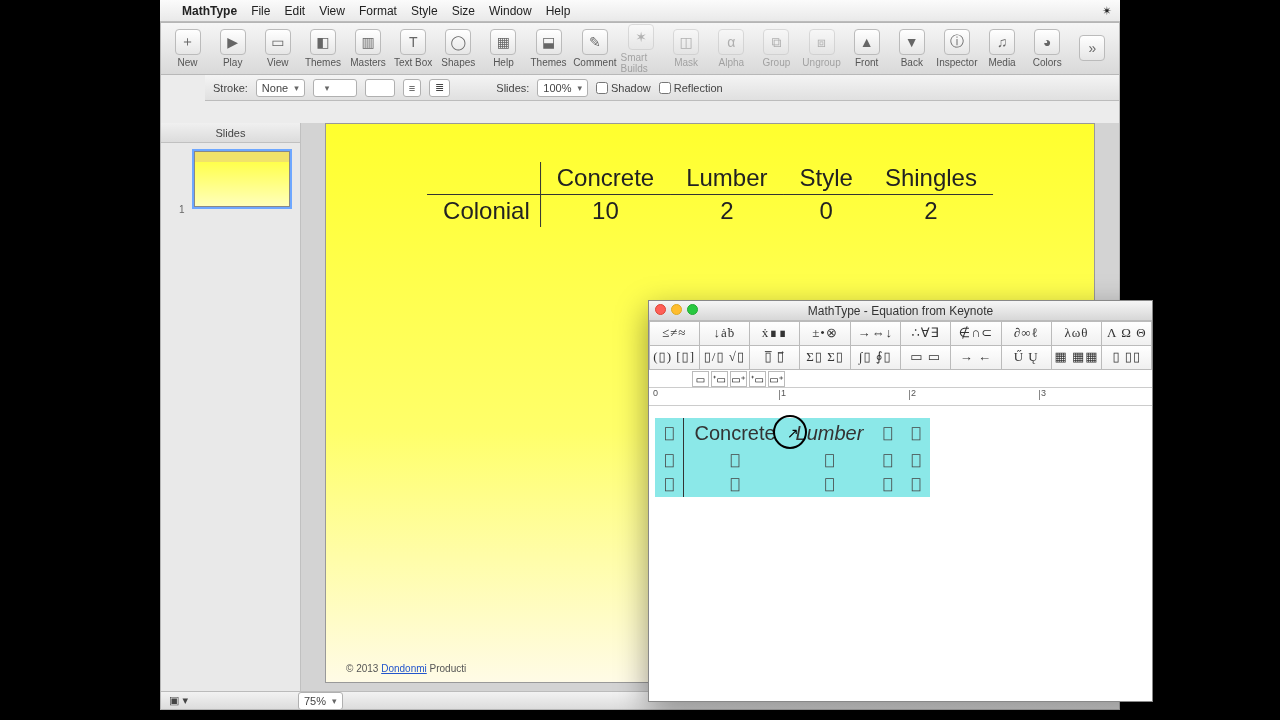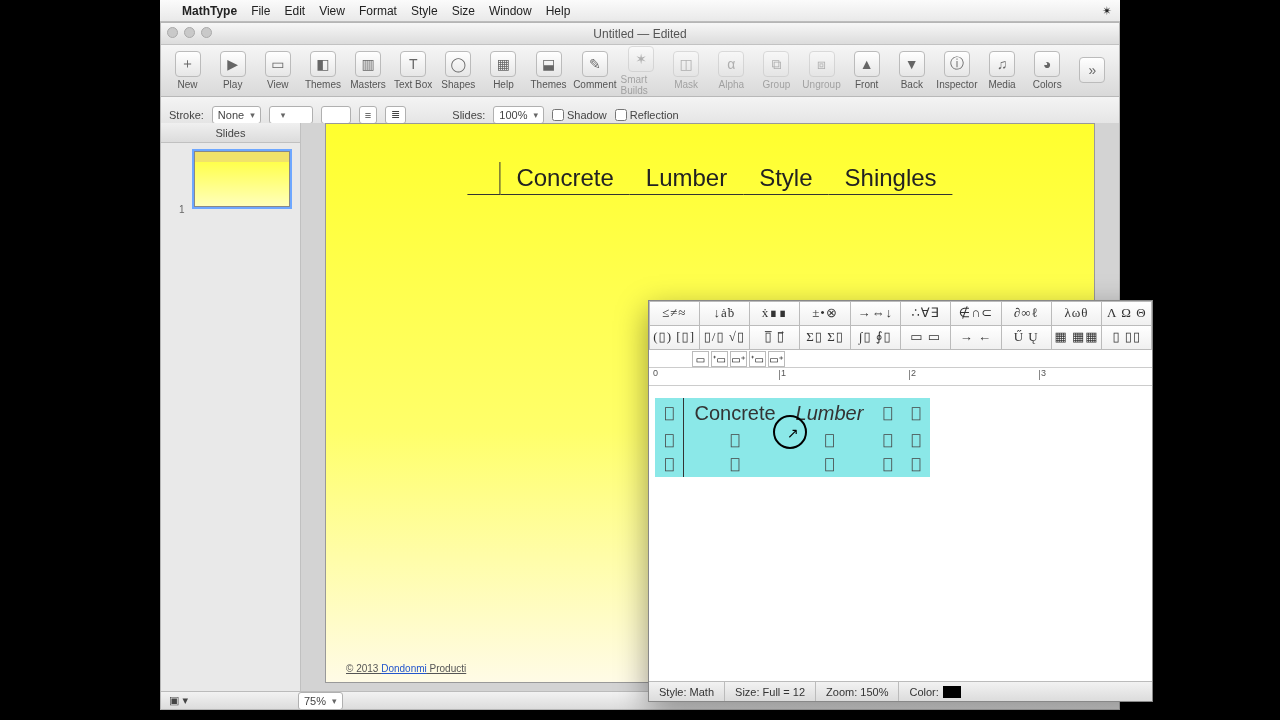--- a/index.html
+++ b/index.html
@@ -11,40 +11,40 @@
   .menubar .right { margin-left:auto; display:flex; gap:10px; align-items:center;}
   
   .kn { position:absolute; top:22px; left:160px; width:960px; height:688px; background:#ececec; border:1px solid #b5b5b5; }
   .kn-title { height:22px; background:linear-gradient(#f7f7f7,#dcdcdc); display:flex; align-items:center; justify-content:center; color:#555; border-bottom:1px solid #c2c2c2; position:relative;}
   .kn-title .traffic { position:absolute; left:6px; top:4px; display:flex; gap:6px;}
   .kn-title .traffic span{ width:11px; height:11px; border-radius:50%; background:#c9c9c9; border:1px solid #aaa; display:inline-block;}
   .kn-tools { height:52px; background:linear-gradient(#f6f6f6,#d9d9d9); border-bottom:1px solid #b8b8b8; display:flex; align-items:center; padding:2px 6px; gap:4px;}
   .tbtn { display:flex; flex-direction:column; align-items:center; justify-content:center; width:44px; font-size:10px; color:#555; cursor:pointer;}
   .tbtn .ticon { width:26px; height:26px; border:1px solid #bbb; border-radius:4px; background:linear-gradient(#fff,#e6e6e6); display:flex; align-items:center; justify-content:center; font-size:14px; color:#666; margin-bottom:2px;}
   .tbtn.dim { opacity:0.45; }
-  .kn-format { height:36px; background:linear-gradient(#f4f4f4,#e0e0e0); border-bottom:1px solid #bcbcbc; display:flex; align-items:center; gap:8px; padding:0 8px; font-size:11px; color:#444;}
+  .kn-format { height:26px; background:linear-gradient(#f4f4f4,#e0e0e0); border-bottom:1px solid #bcbcbc; display:flex; align-items:center; gap:8px; padding:0 8px; font-size:11px; color:#444;margin-left:44px;}
   .drop, .inp { border:1px solid #b0b0b0; background:#fff; height:18px; display:inline-flex; align-items:center; padding:0 5px; border-radius:3px; font-size:11px; }
   .drop::after { content:"▾"; margin-left:6px; font-size:9px; color:#666;}
   .ck { display:inline-flex; align-items:flex-start; gap:3px;}
   .ck input { width:12px; height:12px; }
   .kn-body { position:absolute; top:100px; left:0; right:0; bottom:18px; display:flex;}
   .sidebar { width:140px; background:#e9e9e9; border-right:1px solid #c0c0c0;}
   .sidebar .hd { height:20px; background:linear-gradient(#f0f0f0,#dcdcdc); border-bottom:1px solid #c0c0c0; text-align:center; font-size:11px; color:#444; line-height:20px;}
   .thumb { margin:8px auto; width:96px; height:56px; border:1px solid #888; background:linear-gradient(#ffff33,#ffffbb); box-shadow:0 0 0 2px #6ea7ff;}
   .thumb .bar { height:10px; background:#f1e26a;}
   .slidenum{ font-size:10px; color:#666; margin-left:18px;}
   .canvas-wrap { flex:1; background:#d3d3d3; display:flex; align-items:flex-start; justify-content:center; padding:0; overflow:hidden;}
   .slide { width:770px; height:560px; background:linear-gradient(#ffff2e 0%, #ffff6a 55%, #fffbe6 100%); border:1px solid #999; margin-top:0; position:relative;}
   .mathtable { position:absolute; top:38px; left:50%; transform:translateX(-50%); font-family:"Times New Roman",serif; font-size:24px; color:#222;}
   .mathtable table { border-collapse:collapse; }
   .mathtable th,.mathtable td { padding:2px 16px; text-align:center; font-weight:normal;}
   .mathtable .rowlbl { text-align:right; padding-right:10px;}
   .mathtable .vline { border-left:1.5px solid #333; }
   .mathtable thead tr th { border-bottom:1.5px solid #333; }
-  .copy { position:absolute; bottom:8px; left:20px; font-size:10px; color:#555;text-decoration:underline;}
+  .copy { position:absolute; bottom:8px; left:20px; font-size:10px; color:#555;}
   .copy a { color:#2255cc; text-decoration:underline;}
   .kn-status { position:absolute; bottom:0; left:0; right:0; height:18px; background:linear-gradient(#f2f2f2,#dcdcdc); border-top:1px solid #bbb; display:flex; align-items:center; padding:0 8px; font-size:11px; color:#444; gap:10px;}
 
   
   .mt { position:absolute; top:300px; left:648px; width:505px; height:402px; background:#fff; border:1px solid #888; box-shadow:0 10px 30px rgba(0,0,0,0.4); }
   .mt-title { height:20px; background:linear-gradient(#f6f6f6,#d7d7d7); display:flex; align-items:center; justify-content:center; font-size:12px; color:#333; border-bottom:1px solid #bbb; position:relative;}
   .mt-title .traffic { position:absolute; left:6px; top:3px; display:flex; gap:5px;}
   .mt-title .tred{width:11px;height:11px;border-radius:50%;background:#ff5f57;border:1px solid #d43;}
   .mt-title .tyel{width:11px;height:11px;border-radius:50%;background:#ffbd2e;border:1px solid #da2;}
   .mt-title .tgrn{width:11px;height:11px;border-radius:50%;background:#28c940;border:1px solid #2a3;}
@@ -82,28 +82,20 @@
   <span>Style</span>
   <span>Size</span>
   <span>Window</span>
   <span>Help</span>
   <div class="right">
     <span>✴︎</span>
   </div>
 </div>
 
 <div class="kn">
-  <div class="kn-title">
-    <div class="traffic">
-        <span></span>
-        <span></span>
-        <span></span>
-      </div>
-    <span>Untitled — Edited</span>
-  </div>
   <div class="kn-tools" id="kn-tools">
       <div class="tbtn">
         <div class="ticon">＋</div>
         <span>New</span>
       </div>
       <div class="tbtn">
         <div class="ticon">▶</div>
         <span>Play</span>
       </div>
       <div class="tbtn">
@@ -218,36 +210,51 @@
             <thead>
                 <tr>
               <th></th>
               <th class="vline">Concrete</th>
               <th>Lumber</th>
               <th>Style</th>
               <th>Shingles</th>
             </tr>
               </thead>
             <tbody>
+              <tr>
+                <td class="rowlbl">Colonial</td>
+                <td class="vline">10</td>
+                <td>2</td>
+                <td>0</td>
+                <td>2</td>
+              </tr>
             </tbody>
           </table>
         </div>
         <div class="copy">
           <span>© 2013 </span><a>Dondonmi</a><span> Producti</span>
         </div>
       </div>
     </div>
   </div>
   <div class="kn-status">
     <span>▣ ▾</span>
     <span style="margin-left:100px;" class="drop">75%</span>
   </div>
 </div>
 
 <div class="mt">
+  <div class="mt-title">
+    <div class="traffic">
+      <span class="tred"></span>
+      <span class="tyel"></span>
+      <span class="tgrn"></span>
+    </div>
+    <span>MathType - Equation from Keynote</span>
+  </div>
   <div class="mt-palettes">
     <div class="prow" id="prow1">
         <div class="pcell">≤≠≈</div>
         <div class="pcell">↓ȧḃ</div>
         <div class="pcell">ẋ∎∎</div>
         <div class="pcell">±•⊗</div>
         <div class="pcell">→⇔↓</div>
         <div class="pcell">∴∀∃</div>
         <div class="pcell">∉∩⊂</div>
         <div class="pcell">∂∞ℓ</div>
@@ -303,24 +310,15 @@
       <tr>
             <td class="ph">⎕</td>
             <td class="vline ph">⎕</td>
             <td class="ph">⎕</td>
             <td class="ph">⎕</td>
             <td class="ph">⎕</td>
           </tr>
     </tbody>
       </table>
   </div>
-  <div class="mt-status">
-    <div><span>Style:</span>&nbsp;<span>Math</span></div>
-    <div><span>Size:</span>&nbsp;<span>Full = 12</span></div>
-    <div><span>Zoom:</span>&nbsp;<span>150%</span></div>
-    <div style="border-right:none;">
-        <span>Color:</span>
-        <span class="sw"></span>
-      </div>
-  </div>
 </div>
 
 <div class="clickcursor" style="top:415px; left:773px;"></div>
 
 </body></html>

